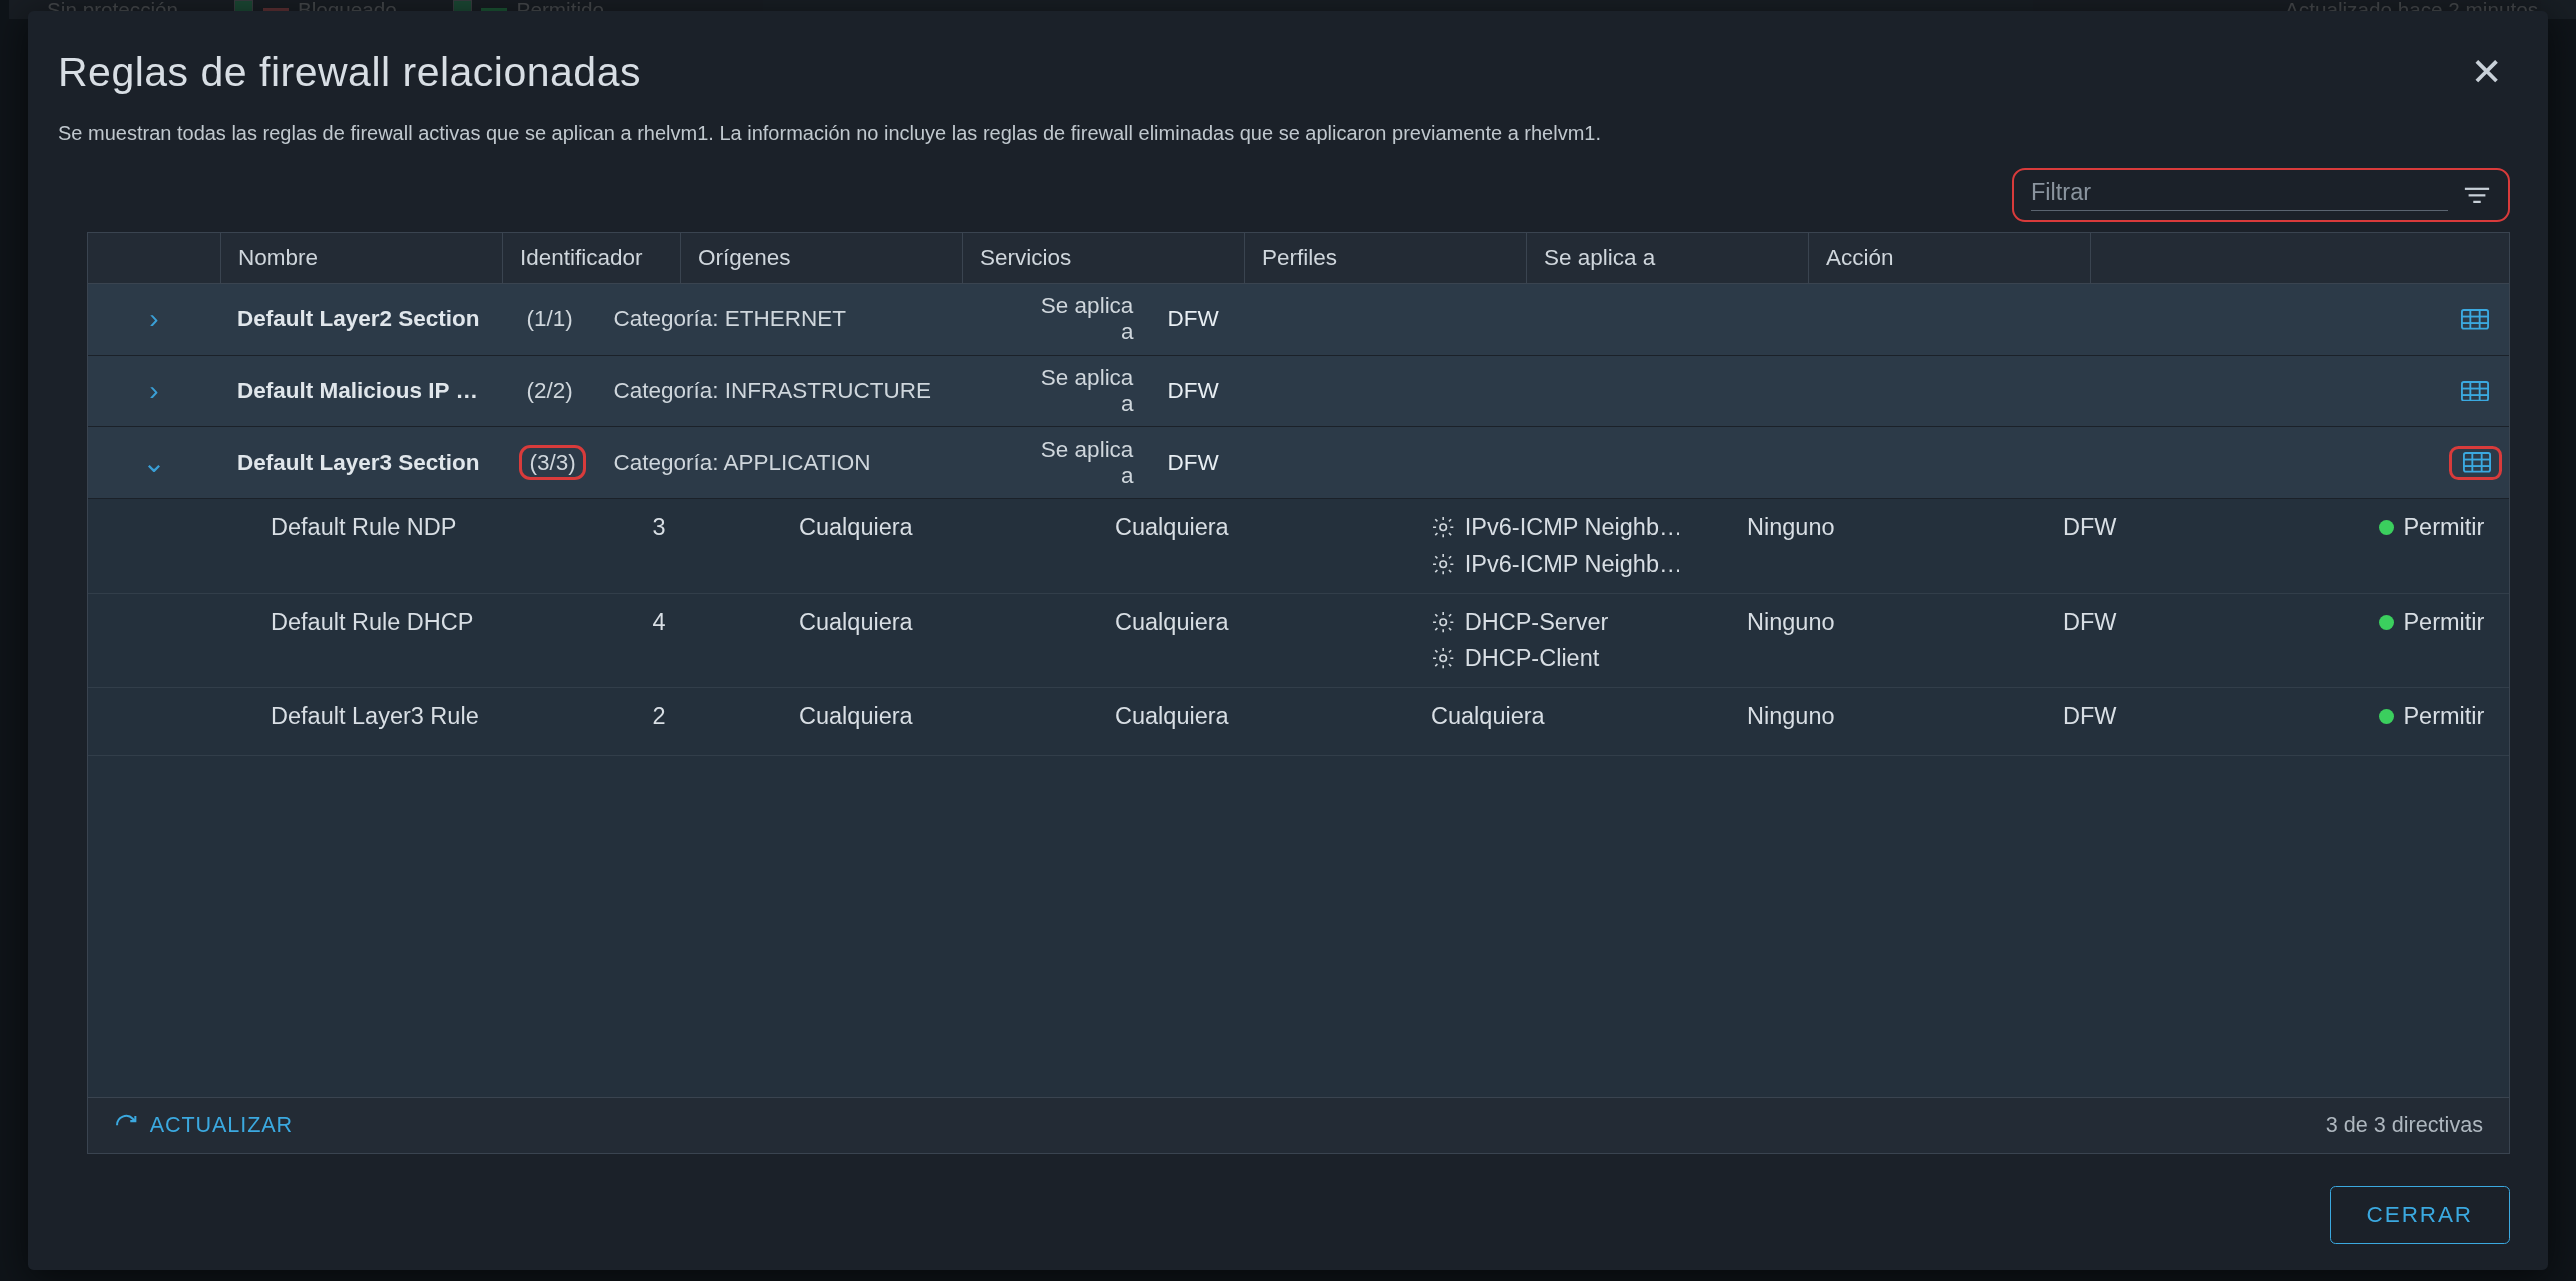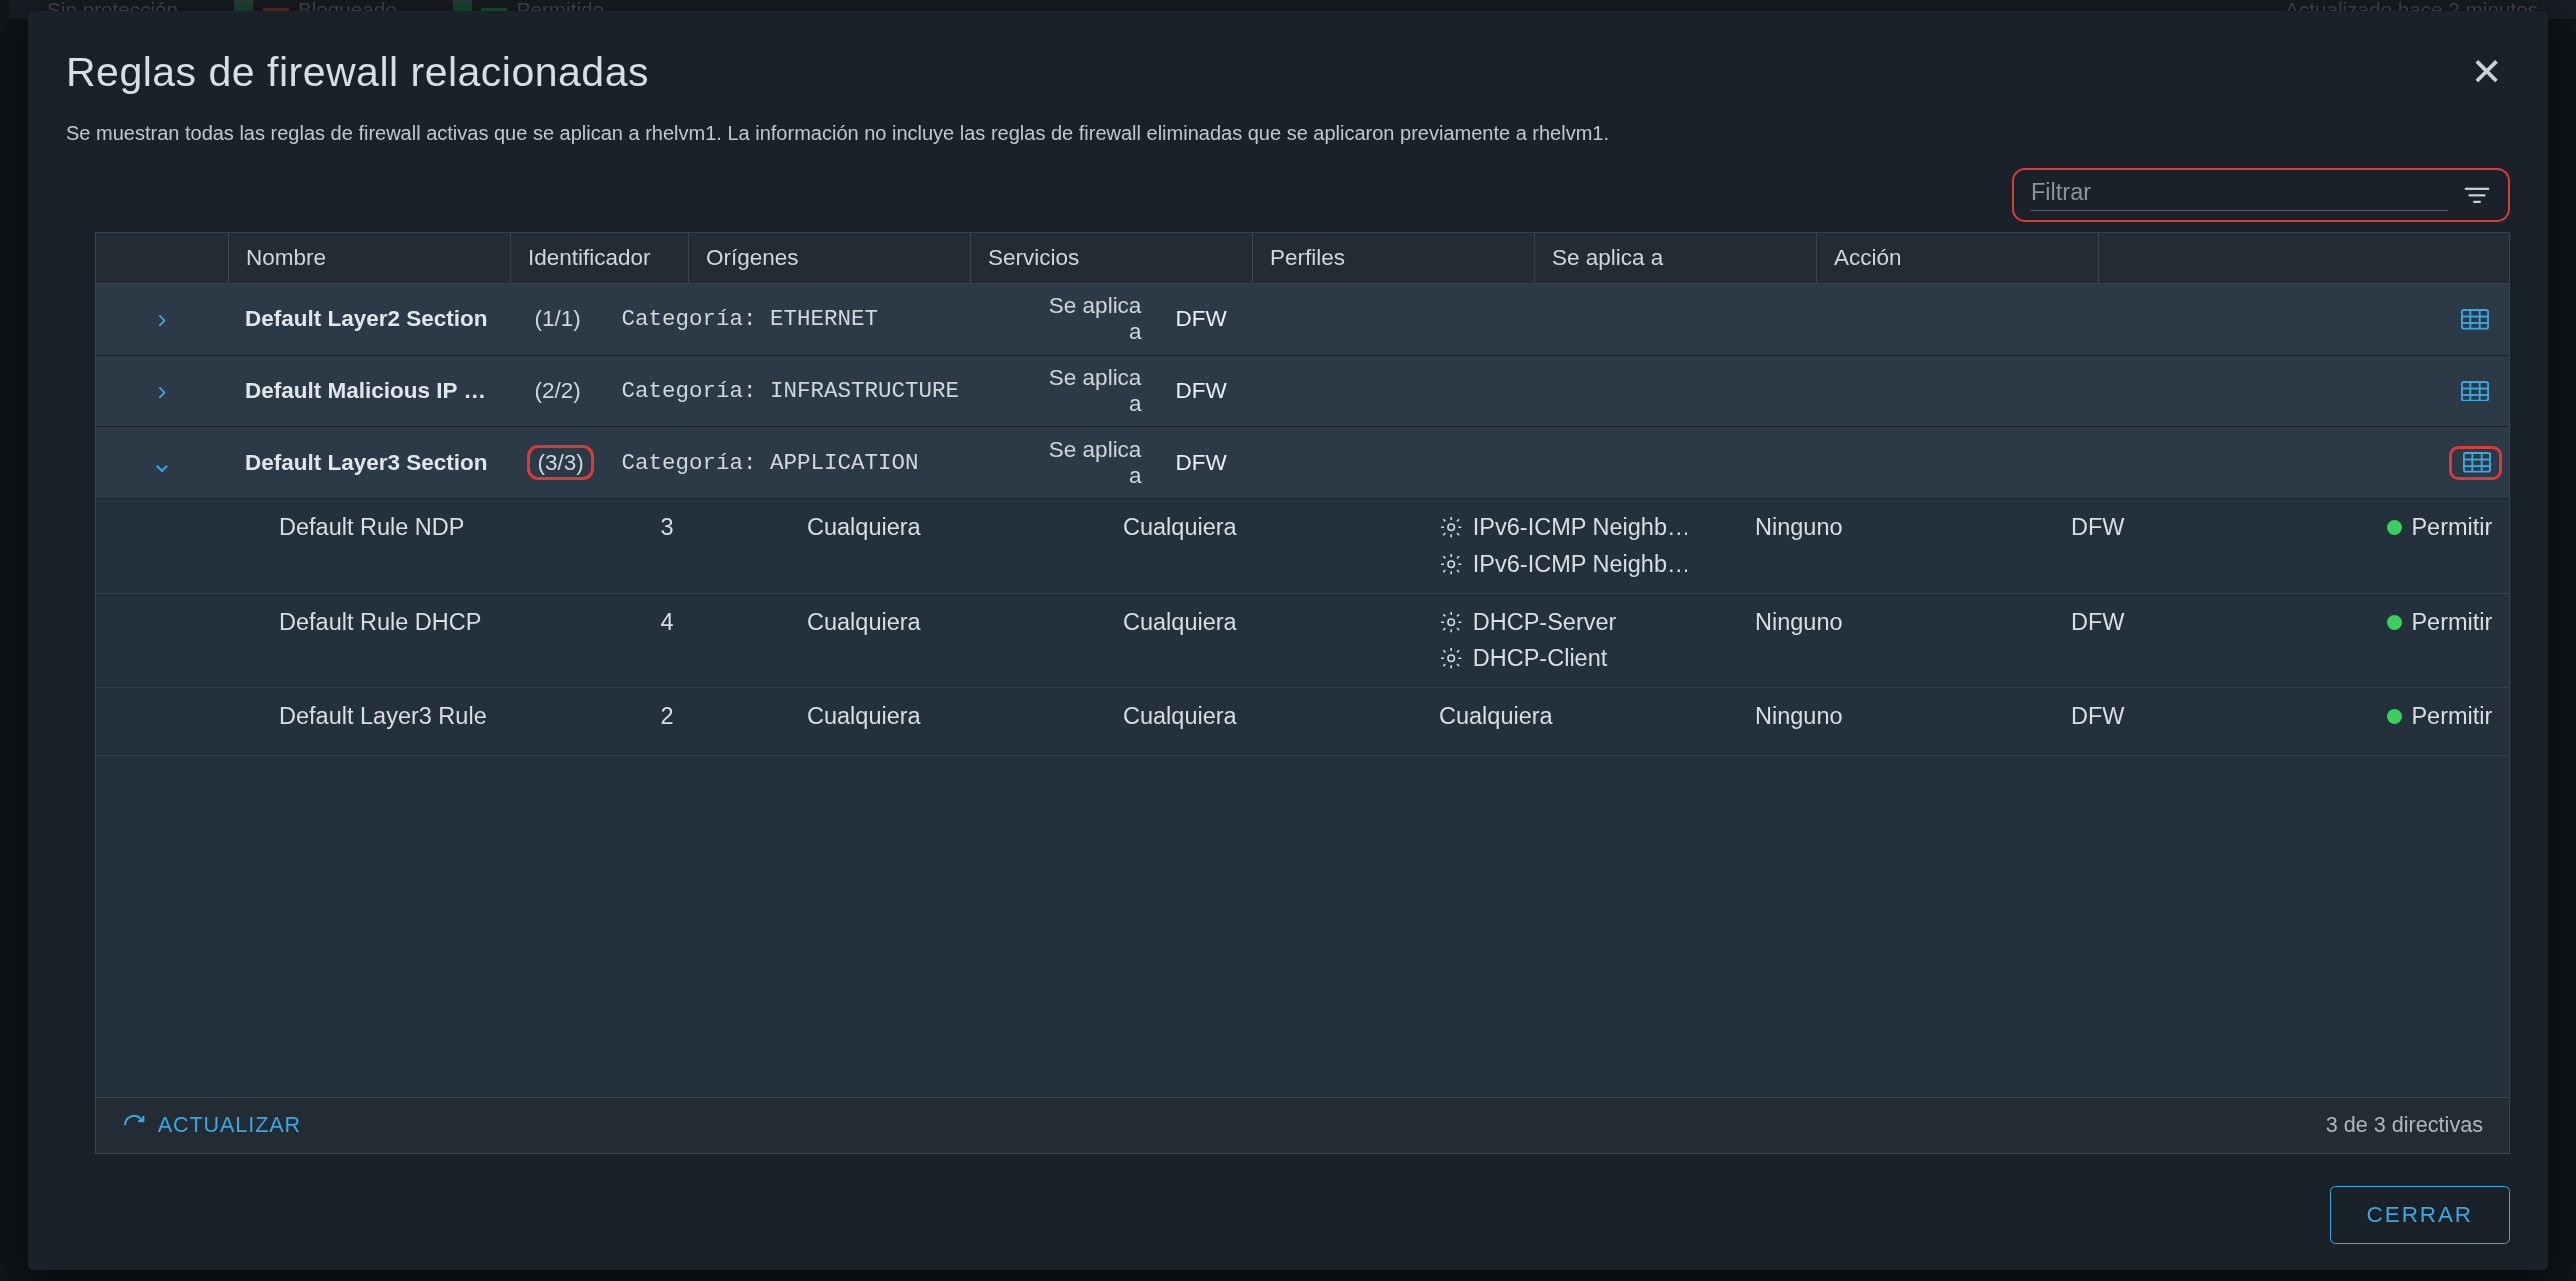--- a/index.html
+++ b/index.html
@@ -34,21 +34,21 @@
 
   
   .modal {
     position: absolute;
     top: 11.3px; left: 28px; right: 28px; bottom: 11.3px;
     background: #1b2129;
     border-radius: 5.6px;
     box-shadow: 0 7.5px 38px rgba(0,0,0,0.6);
     display: flex;
     flex-direction: column;
-    padding: 38px 38px 26px 38px;
+    padding: 38px 38px 26px 30px;
   }
   .modal-header {
     display: flex;
     align-items: flex-start;
     justify-content: space-between;
   }
   .modal-title {
     font-size: 41px;
     font-weight: 300;
     color: #d8dee4;
@@ -157,21 +157,21 @@
     display: flex;
     align-items: center;
     justify-content: center;
     color: #3a9fd6;
     font-size: 28px;
     cursor: pointer;
   }
   .section-name { font-weight: 600; color: #e0e6eb; width: 282px; white-space: nowrap; overflow: hidden; text-overflow: ellipsis; }
   .section-count { color: #cfd6dc; padding: 1.9px 7.5px;}
   .section-count.marked { border: 3.8px solid #d93b3b; border-radius: 11.3px;}
-  .section-cat { color: #cfd6dc; margin-left: 9.4px; font-family: Liberation Mono, monospace;}
+  .section-cat { color: #cfd6dc; margin-left: 9.4px;}
   .section-appto-label { color: #cfd6dc; text-align: right; width: 141px;}
   .section-appto-val { color: #e8eef3; padding-left: 22.5px;}
   .section-gap { flex: 1; }
   .grid-icon {
     width: 53px;
     display: flex;
     align-items: center;
     justify-content: center;
     color: #3ba9e0;
     padding-right: 15px;

